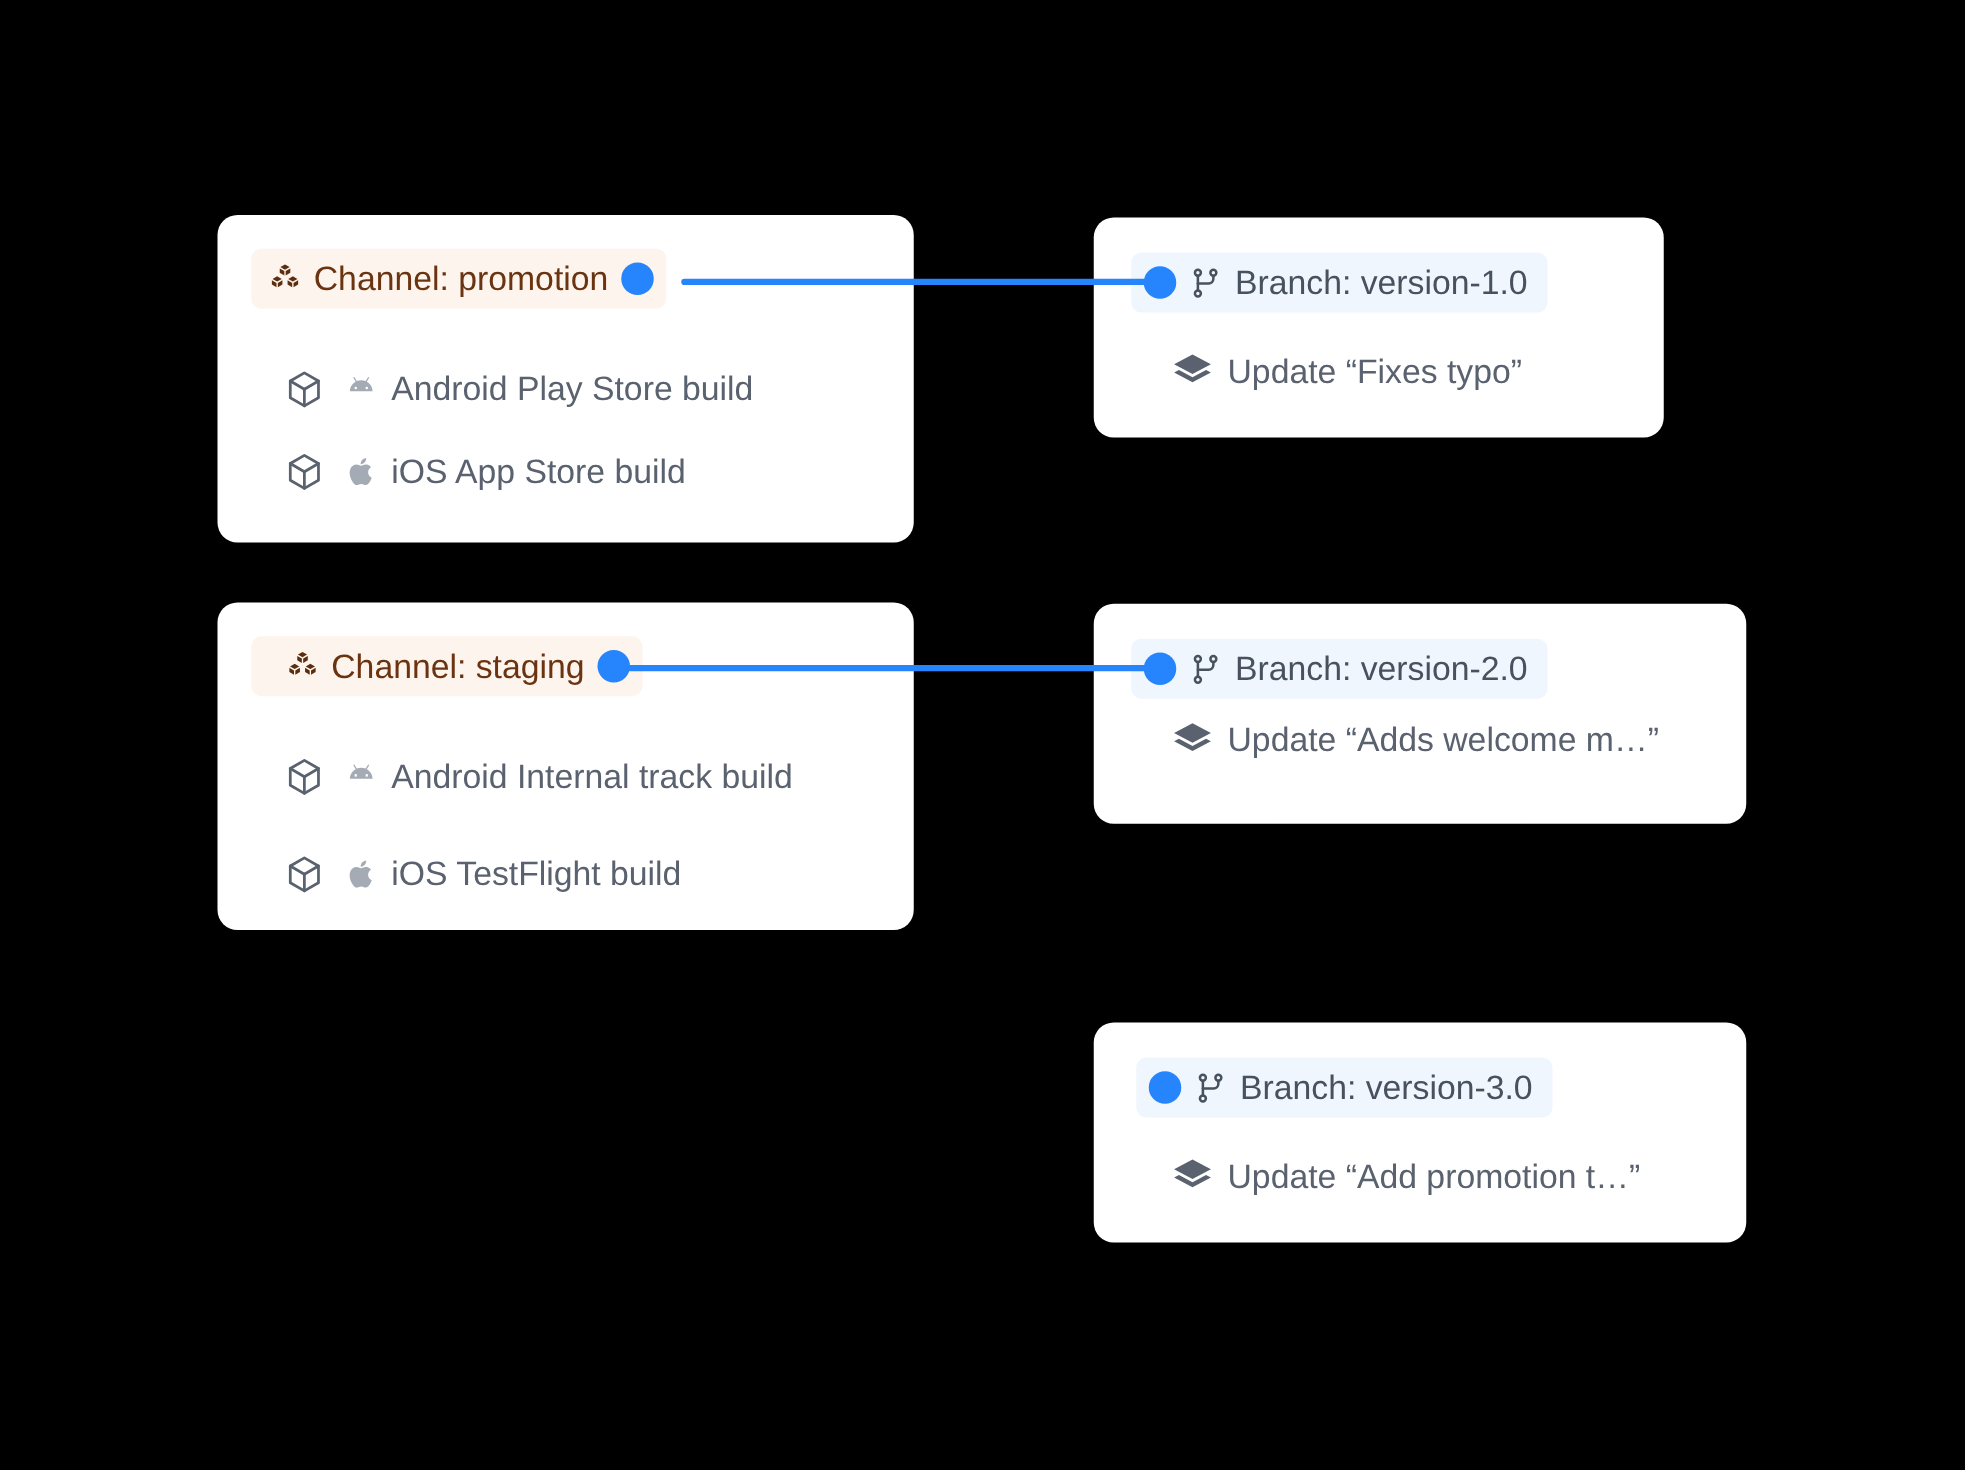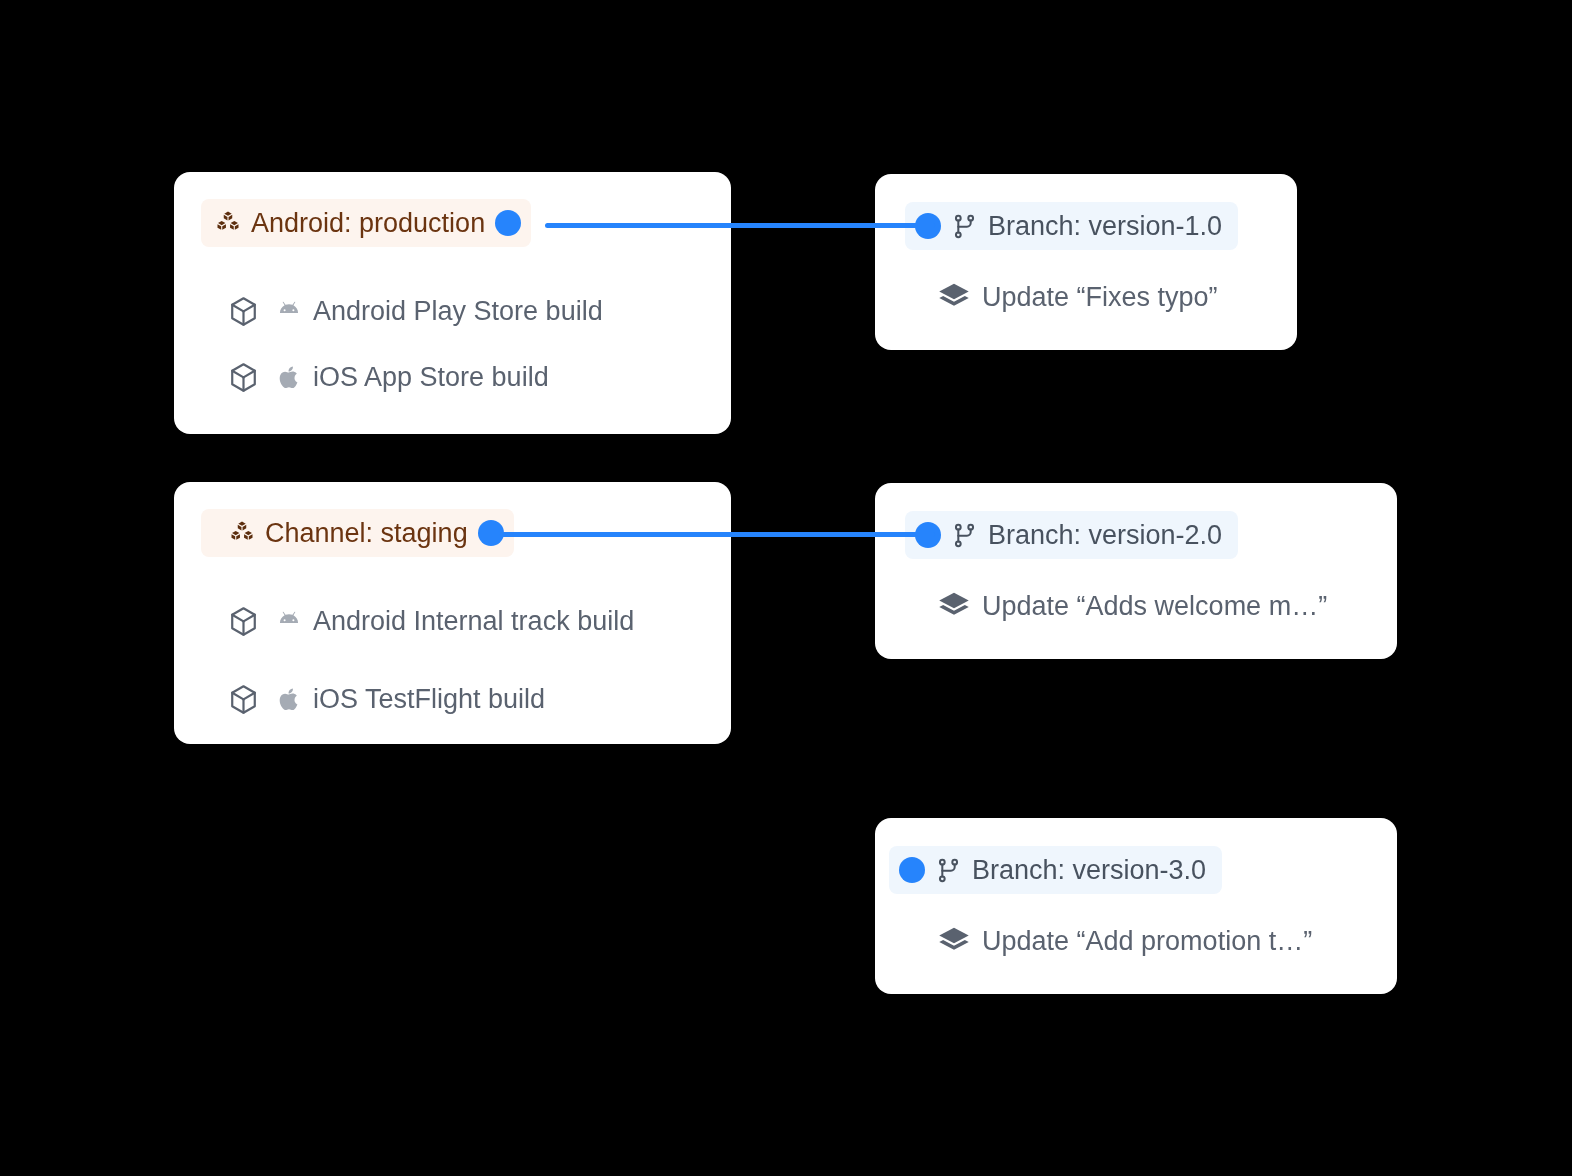--- a/index.html
+++ b/index.html
@@ -125,21 +125,21 @@
           <path d="M8.1 4.35 11.5 6.35 11.5 9.6 8.1 7.6Z"></path>
           <path d="M15.9 4.35 12.5 6.35 12.5 9.6 15.9 7.6Z"></path>
           <path d="M6.2 10.1 9.6 12.1 6.2 14.1 2.8 12.1Z"></path>
           <path d="M2.3 13.05 5.7 15.05 5.7 18.3 2.3 16.3Z"></path>
           <path d="M10.1 13.05 6.7 15.05 6.7 18.3 10.1 16.3Z"></path>
           <path d="M17.8 10.1 21.2 12.1 17.8 14.1 14.4 12.1Z"></path>
           <path d="M13.9 13.05 17.3 15.05 17.3 18.3 13.9 16.3Z"></path>
           <path d="M21.7 13.05 18.3 15.05 18.3 18.3 21.7 16.3Z"></path>
         </svg>
       </span>
-      <span class="badge-label">Android: production</span>
+      <span class="badge-label">Channel: promotion</span>
       <span class="node-dot"></span>
     </div>
 
     <div class="row" style="left:47px; top:122px;align-items:center;">
       <span class="icon-slot" style="width:44px;">
         <svg width="33" height="33" viewBox="0 0 24 24" fill="none" stroke="#5A626F" stroke-width="1.6" stroke-linecap="round" stroke-linejoin="round">
           <path d="M12 2.4 20.2 7.1v9.8L12 21.6 3.8 16.9V7.1Z"></path>
           <path d="M12 11.9 20.2 7.1"></path>
           <path d="M12 11.9 3.8 7.1"></path>
           <path d="M12 11.9v9.7"></path>
@@ -221,21 +221,21 @@
       </span>
       <span class="icon-slot" style="width:48px;">
         <svg width="34" height="34" viewBox="0 0 24 24" fill="#A5ABB4">
           <path d="M5.6 13.4c0-2.3 1.3-4.3 3.3-5.4L7.6 5.9a.33.33 0 0 1 .12-.45.33.33 0 0 1 .45.12l1.33 2.1a7.7 7.7 0 0 1 5 0l1.33-2.1a.33.33 0 0 1 .45-.12.33.33 0 0 1 .12.45L15.1 8c2 1.1 3.3 3.1 3.3 5.4Zm3.3-2.6a.72.72 0 1 0 0 1.44.72.72 0 0 0 0-1.44Zm6.2 0a.72.72 0 1 0 0 1.44.72.72 0 0 0 0-1.44Z"></path>
         </svg>
       </span>
       <span class="row-label">Android Internal track build</span>
     </div>
   </div>
 
-  <div class="card" style="left:875px; top:174px; width:422px; height:176px;">
+  <div class="card" style="left:875px; top:174px; width:456px; height:176px;">
 
     <div class="badge branch" style="left:30px; top:28px;">
       <span class="node-dot"></span>
       <span class="icon-slot">
         <svg width="27" height="27" viewBox="0 0 24 24" fill="none" stroke="#48525F" stroke-width="1.8" stroke-linecap="round" stroke-linejoin="round">
           <circle cx="6.5" cy="4.6" r="2.1"></circle>
           <circle cx="6.5" cy="19.4" r="2.1"></circle>
           <circle cx="17.5" cy="4.6" r="2.1"></circle>
           <path d="M6.5 6.7v10.6"></path>
           <path d="M17.5 6.7v2.2a3.3 3.3 0 0 1-3.3 3.3H6.5"></path>
@@ -264,34 +264,34 @@
           <circle cx="6.5" cy="4.6" r="2.1"></circle>
           <circle cx="6.5" cy="19.4" r="2.1"></circle>
           <circle cx="17.5" cy="4.6" r="2.1"></circle>
           <path d="M6.5 6.7v10.6"></path>
           <path d="M17.5 6.7v2.2a3.3 3.3 0 0 1-3.3 3.3H6.5"></path>
         </svg>
       </span>
       <span class="badge-label">Branch: version-2.0</span>
     </div>
 
-    <div class="row" style="left:50px; top:106px;text-align:right;">
+    <div class="row" style="left:50px; top:92px;text-align:right;">
       <span class="icon-slot" style="width:57px;">
         <svg width="34" height="34" viewBox="0 0 24 24" fill="#5A626F">
           <path d="M12 2.6 22.4 8.1 12 13.6 1.6 8.1Z"></path>
           <path d="M12 15.35 4.35 11.3 1.6 12.75 12 18.25l10.4-5.5-2.75-1.45Z"></path>
         </svg>
       </span>
       <span class="row-label">Update “Adds welcome m…”</span>
     </div>
   </div>
 
   <div class="card" style="left:875px; top:818px; width:522px; height:176px;">
 
-    <div class="badge branch" style="left:14px; top:28px;justify-content:center;">
+    <div class="badge branch" style="left:34px; top:28px;justify-content:center;">
       <span class="node-dot"></span>
       <span class="icon-slot">
         <svg width="27" height="27" viewBox="0 0 24 24" fill="none" stroke="#48525F" stroke-width="1.8" stroke-linecap="round" stroke-linejoin="round">
           <circle cx="6.5" cy="4.6" r="2.1"></circle>
           <circle cx="6.5" cy="19.4" r="2.1"></circle>
           <circle cx="17.5" cy="4.6" r="2.1"></circle>
           <path d="M6.5 6.7v10.6"></path>
           <path d="M17.5 6.7v2.2a3.3 3.3 0 0 1-3.3 3.3H6.5"></path>
         </svg>
       </span>

